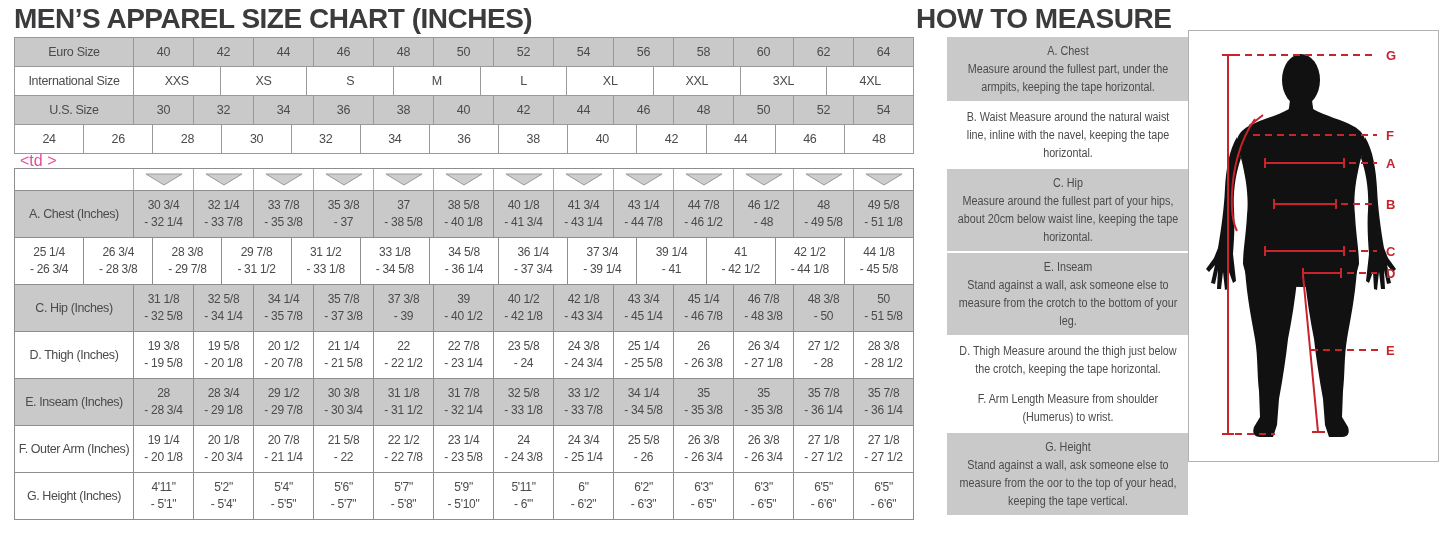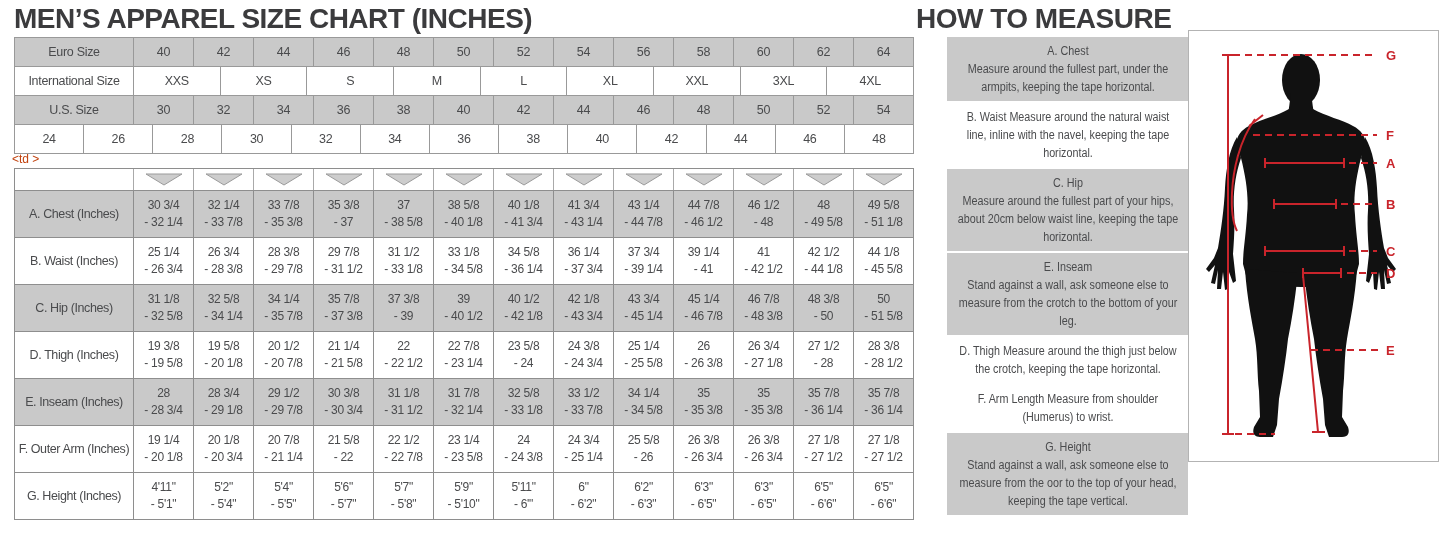--- a/index.html
+++ b/index.html
@@ -14,21 +14,21 @@
   #size-table{position:absolute;left:14px;top:37px;width:900px;border:1px solid #999;box-sizing:border-box;}
   .srow{display:flex;height:28px;border-bottom:1px solid #999;}
   .srow:last-child{border-bottom:none;}
   .srow.shaded{background:#c9c9c9;}
   .slabel{width:119px;flex:none;display:flex;align-items:center;justify-content:center;
           font-size:12.5px;letter-spacing:-0.3px;border-right:1px solid #999;box-sizing:border-box;}
   .scell{flex:1;display:flex;align-items:center;justify-content:center;font-size:12.5px;
          letter-spacing:-0.3px;border-right:1px solid #999;box-sizing:border-box;}
   .scell:last-child{border-right:none;}
 
-  #td-note{position:absolute;left:12px;top:152px;font-size:12px;color:#c2410c;}
+  #td-note{position:absolute;left:20px;top:152px;font-size:16px;color:#ec4899;}
 
   
   #measure-table{position:absolute;left:14px;top:168px;width:900px;border:1px solid #8e8e8e;box-sizing:border-box;}
   .mhrow{display:flex;height:21px;border-bottom:1px solid #8e8e8e;background:#fff;}
   .mhspacer{width:119px;flex:none;border-right:1px solid #aaa;box-sizing:border-box;}
   .mhcell{flex:1;display:flex;align-items:center;justify-content:center;border-right:1px solid #aaa;box-sizing:border-box;}
   .mhcell:last-child{border-right:none;}
   .tri polygon{fill:#cdcdcd;stroke:#9b9b9b;stroke-width:1;}
   .mrow{display:flex;height:46px;border-bottom:1px solid #8e8e8e;}
   .mrow:last-child{border-bottom:none;}
@@ -247,21 +247,20 @@
         <div class="mcell">
           <div>48</div>
           <div>- 49 5/8</div>
         </div>
         <div class="mcell">
           <div>49 5/8</div>
           <div>- 51 1/8</div>
         </div>
       </div>
       <div class="mrow">
-        <div class="mlabel">B. Waist (Inches)</div>
         <div class="mcell">
           <div>25 1/4</div>
           <div>- 26 3/4</div>
         </div>
         <div class="mcell">
           <div>26 3/4</div>
           <div>- 28 3/8</div>
         </div>
         <div class="mcell">
           <div>28 3/8</div>

